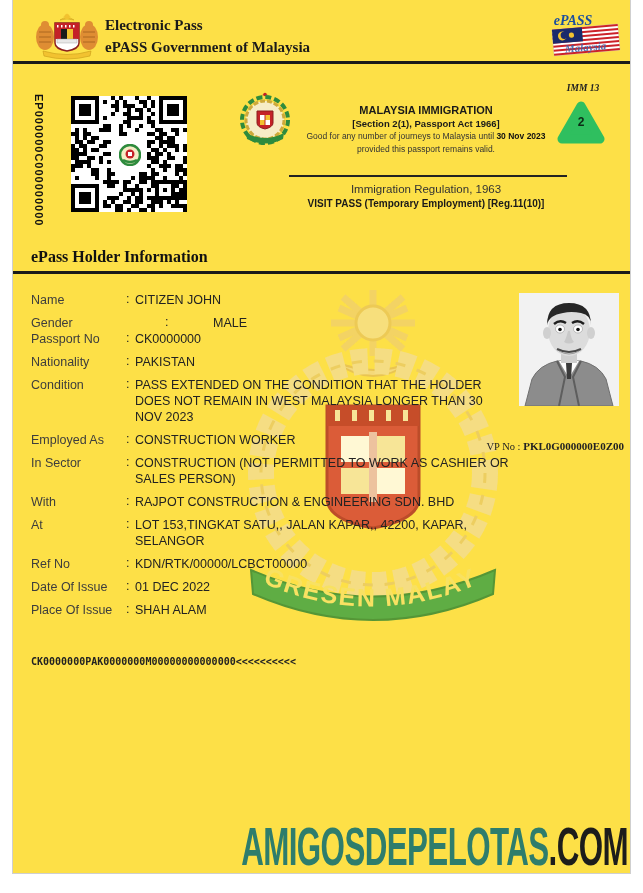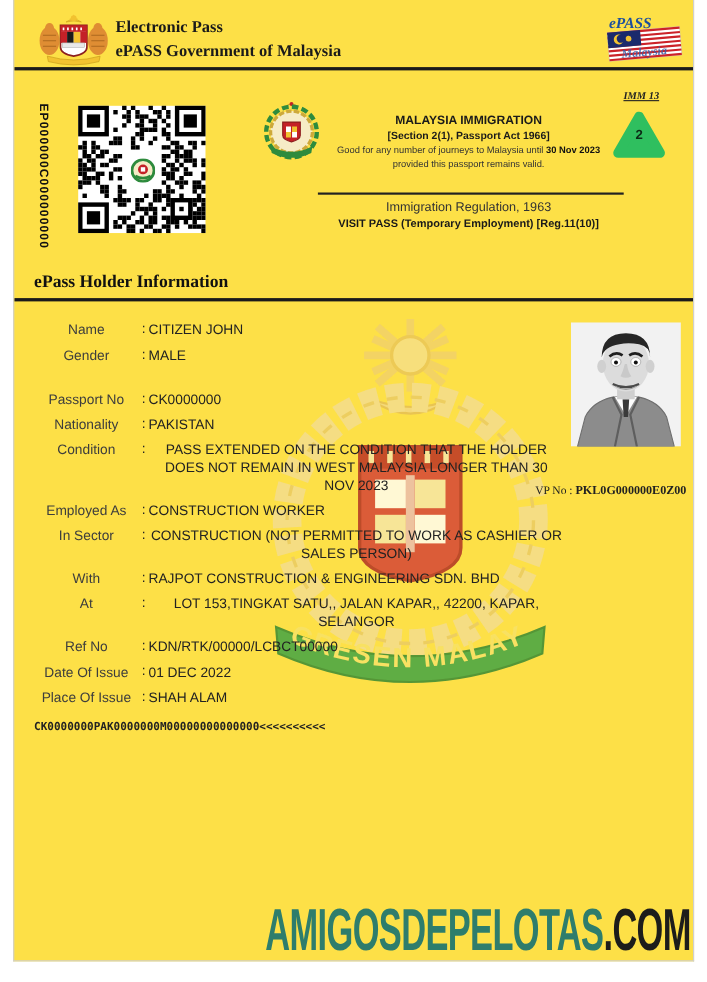--- a/index.html
+++ b/index.html
@@ -26,40 +26,40 @@
   .qr-wrap { position:absolute; left:58px; top:96px; width:118px; height:118px; }
   .qr-badge { position:absolute; left:46px; top:46px; width:26px; height:26px; background:#fff; border-radius:4px; display:flex; align-items:center; justify-content:center; }
   .imm-badge { position:absolute; left:225px; top:91px; }
   .visa-text { position:absolute; left:258px; top:104px; width:310px; text-align:center; color:#1a1a1a; }
   .visa-text .t1 { font-size:11px; font-weight:bold; }
   .visa-text .t2 { font-size:9.5px; font-weight:bold; margin-top:2px; }
   .visa-text .t3 { font-size:9.5px; font-weight:bold; }
   .visa-text .t4 { font-size:8.5px; margin-top:2px; color:#333; }
   .visa-text .t4 b { color:#111; }
   .visa-text .t5 { font-size:8.5px; margin-top:3px; color:#333; }
-  .imm13 { position:absolute; left:540px; top:83px; width:60px; text-align:center; font-family:"Liberation Serif", serif; font-style:italic; font-weight:bold; font-size:9.5px; color:#222;text-decoration:underline; }
+  .imm13 { position:absolute; left:540px; top:83px; width:60px; text-align:center; font-family:"Liberation Serif", serif; font-style:italic; font-weight:bold; font-size:9.5px; color:#222; }
   .triangle { position:absolute; left:543px; top:99px; width:50px; height:48px; }
   .triangle .num { position:absolute; left:0; top:16px; width:50px; text-align:center; font-size:12px; font-weight:bold; color:#0c2b16; }
   .sep2 { position:absolute; left:276px; top:175px; width:278px; height:2px; background:#222; }
   .reg-text { position:absolute; left:258px; top:183px; width:310px; text-align:center; color:#1a1a1a; }
   .reg-text .r1 { font-size:11.5px; color:#333; }
   .reg-text .r2 { font-size:10px; font-weight:bold; margin-top:3px; }
 
   
   .holder-h { position:absolute; left:18px; top:248px; font-family:"Liberation Serif", serif; font-weight:bold; font-size:16px; color:#111; }
   .holder-rule { position:absolute; left:0; top:271px; width:100%; height:3px; background:#1a1a1a; }
 
   .emblem-wm { position:absolute; left:218px; top:278px; opacity:.9; z-index:0; }
 
-  .fields { position:absolute; left:18px; top:292px; width:490px; z-index:2;text-align:center; }
+  .fields { position:absolute; left:18px; top:292px; width:490px; z-index:2; }
   .frow { display:flex; margin-bottom:7px; }
   .frow .lab { width:95px; flex:0 0 95px; font-size:12.5px; color:#3d3d3d; padding-top:1px; }
   .frow .col { width:9px; flex:0 0 9px; font-size:12.5px; color:#222; }
   .frow .val { max-width:378px; font-size:12.5px; line-height:16px; color:#222; }
-  .frow.gap  { margin-bottom:24px; }
+  .frow.gap  { margin-bottom:0;gap:39px; }
 
   .photo { position:absolute; left:506px; top:293px; width:100px; height:113px; z-index:3; }
   .sig { position:absolute; left:514px; top:400px; width:96px; z-index:3; }
   .sig .sigline { border-bottom:1.5px solid #555; }
   .sig .sigtitle { text-align:center; font-size:7.5px; color:#333; margin-top:1px; }
   .vp { position:absolute; right:6px; top:440px; font-size:10.5px; color:#222; z-index:3;font-family:Liberation Serif, serif; }
   .vp b { font-size:11px; }
 
   
   .mrz { position:absolute; left:18px; top:643px; font-family:"DejaVu Sans Mono", monospace; font-weight:bold; font-size:10px; color:#222; letter-spacing:0; }

